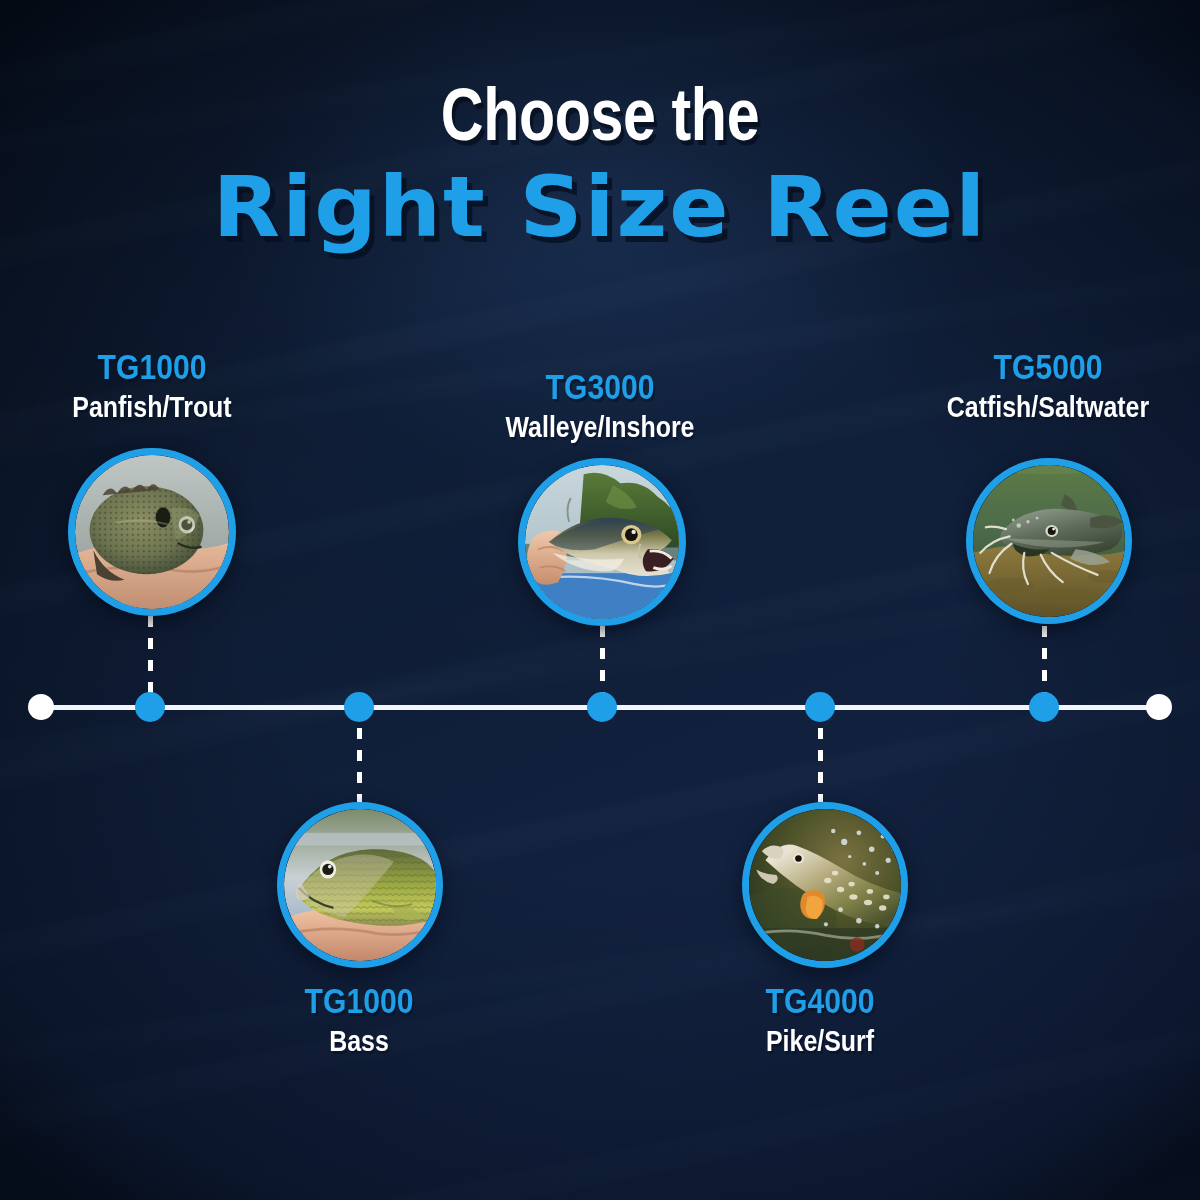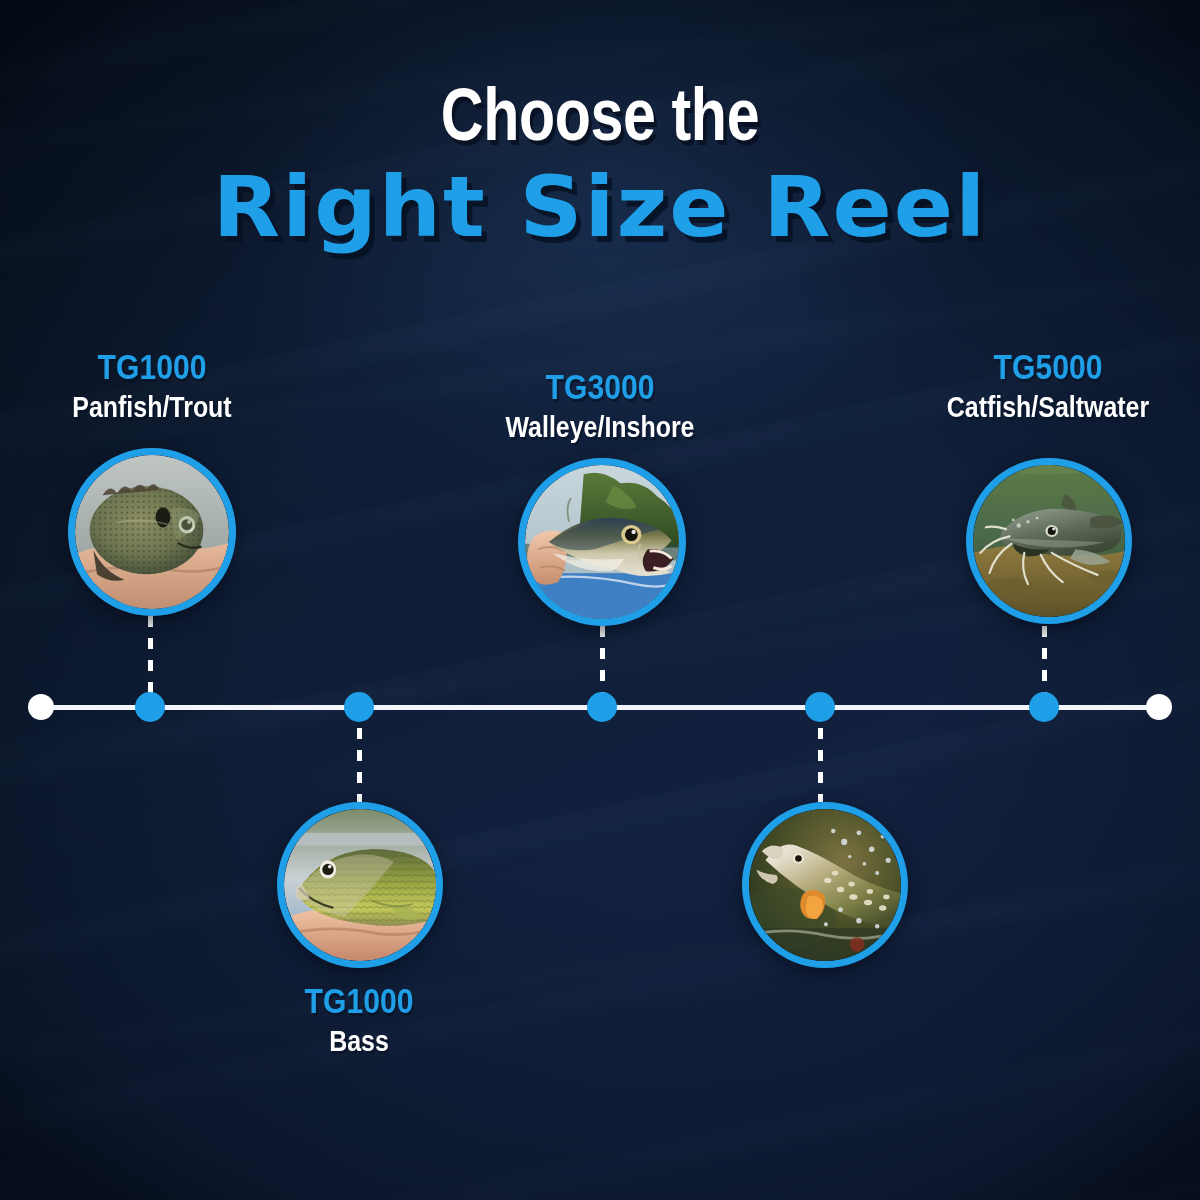--- a/index.html
+++ b/index.html
@@ -419,20 +419,24 @@
           <circle cx="100" cy="110" r="2.6"></circle>
             <circle cx="120" cy="122" r="3"></circle>
           <circle cx="140" cy="128" r="2.4"></circle>
             <circle cx="84" cy="126" r="2.2"></circle>
         </g>
         <circle cx="118" cy="148" r="8" fill="#8a2c1f" opacity=".8"></circle>
       </svg>
     </div>
   </div>
 
+  <div class="label" style="left:820px; top:982px;">
+    <div class="code">TG4000</div>
+    <div class="species">Pike/Surf</div>
+  </div>
 
   <div class="bubble" style="left:966px; top:458px; width:166px; height:166px;">
     <div class="photo">
       <svg class="fishart" viewBox="0 0 166 166" preserveAspectRatio="xMidYMid slice">
         <defs>
           <linearGradient id="c-water" x1="0" y1="0" x2="0" y2="1">
             <stop offset="0" stop-color="#5e7a46"></stop>
             <stop offset="0.45" stop-color="#4a6a4a"></stop>
             <stop offset="1" stop-color="#3a4a2c"></stop>
           </linearGradient>

